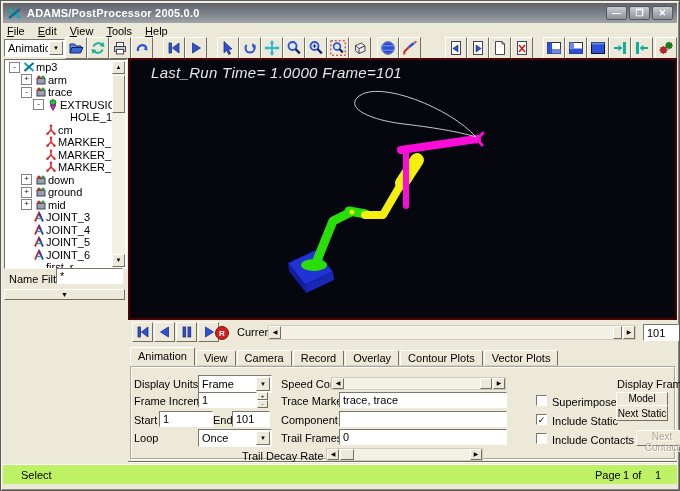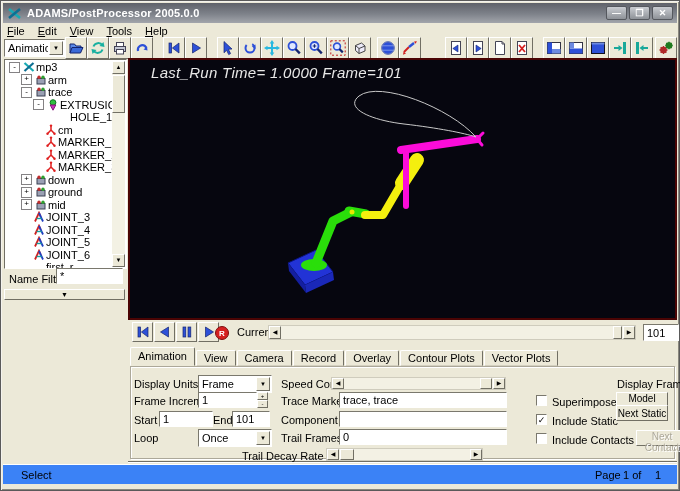--- a/index.html
+++ b/index.html
@@ -93,21 +93,21 @@
   .spinner{position:absolute;width:11px;height:16px;display:flex;flex-direction:column;}
   .spinner button{flex:1;background:#ece9d8;border:1px solid;border-color:#fff #716f64 #716f64 #fff;
            font-size:6px;line-height:5px;padding:0;color:#000;}
   .cbox{position:absolute;width:11px;height:11px;background:#fff;border:1px solid;
         border-color:#7a786d #fff #fff #7a786d;font-size:9px;line-height:10px;text-align:center;padding:0;color:#000;}
   .fbtn{position:absolute;width:52px;height:16px;background:#ece9d8;border:1px solid;
         border-color:#fff #716f64 #716f64 #fff;font-size:10px;padding:0;color:#000;
         font-family:"Liberation Sans",sans-serif;}
   .fbtn.disabled{color:#aca899;text-shadow:1px 1px 0 #fff;}
   
-  .statusbar{position:absolute;left:2px;right:2px;top:463px;height:19px;background:#3b82f6;
+  .statusbar{position:absolute;left:2px;right:2px;top:463px;height:19px;background:#bef264;
              border-top:1px solid #fff;}
   .sb-left{position:absolute;left:18px;top:4px;}
   .sb-page{position:absolute;left:592px;top:4px;}
   .sb-cur{position:absolute;left:620px;top:4px;}
   .sb-tot{position:absolute;left:652px;top:4px;}
 </style>
 </head>
 <body>
 
 <div id="window">

